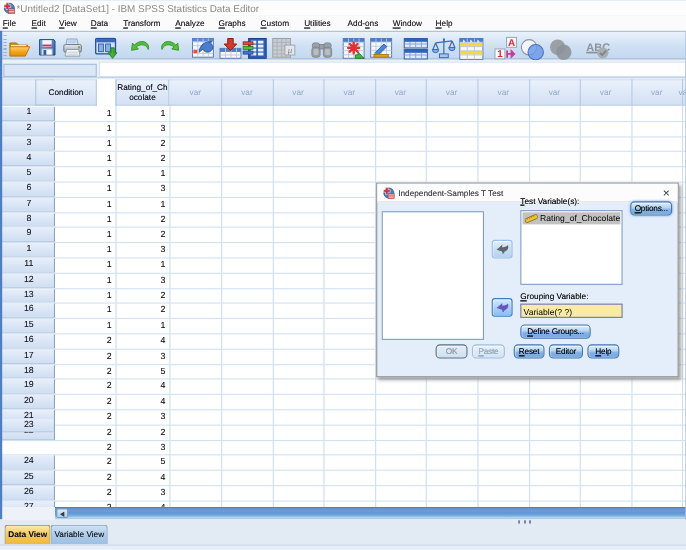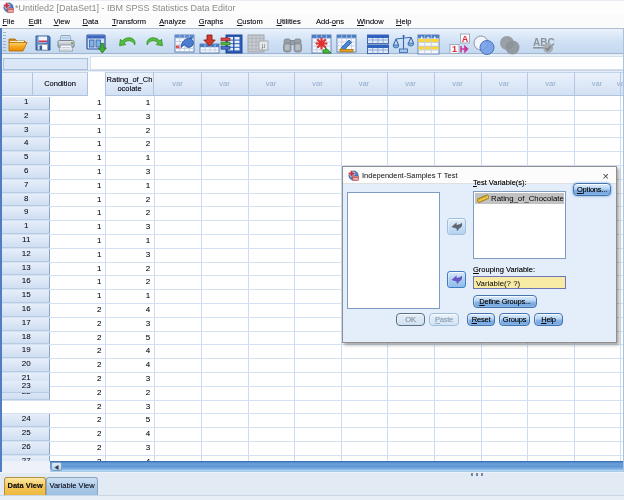--- a/index.html
+++ b/index.html
@@ -481,17 +481,17 @@
     <svg width="12" height="11" viewBox="0 0 13 11">
             <path d="M0.5 6 L6.2 1 L5.9 3.6 C8.3 3.9 10.3 3.1 11.7 1.5 C12.7 4.4 11.3 7.2 8.4 7.9 C8.2 9 7.5 9.8 6.5 10.3 L5.9 7.7 Z" fill="#6656c2"></path>
           </svg>
   </button>
   <div class="dlab" style="left:130px;top:90px"><u>G</u>rouping Variable:</div>
   <div id="groupfield">Variable(? ?)</div>
   <button class="btn" style="left:130px;top:120px;width:64px;height:13px"><u>D</u>efine Groups...</button>
   <button class="btn ok" style="left:53px;top:138px;width:29px;height:13px">OK</button>
   <button class="btn dis" style="left:86px;top:138px;width:30px;height:13px"><u>P</u>aste</button>
   <button class="btn" style="left:124px;top:138px;width:28px;height:13px"><u>R</u>eset</button>
-  <button class="btn" style="left:156px;top:138px;width:31px;height:13px">Groups</button>
+  <button class="btn" style="left:156px;top:138px;width:31px;height:13px">Editor</button>
   <button class="btn" style="left:191px;top:138px;width:29px;height:13px"><u>H</u>elp</button>
  </div>
 </div>
 
 </div>
 </body></html>

